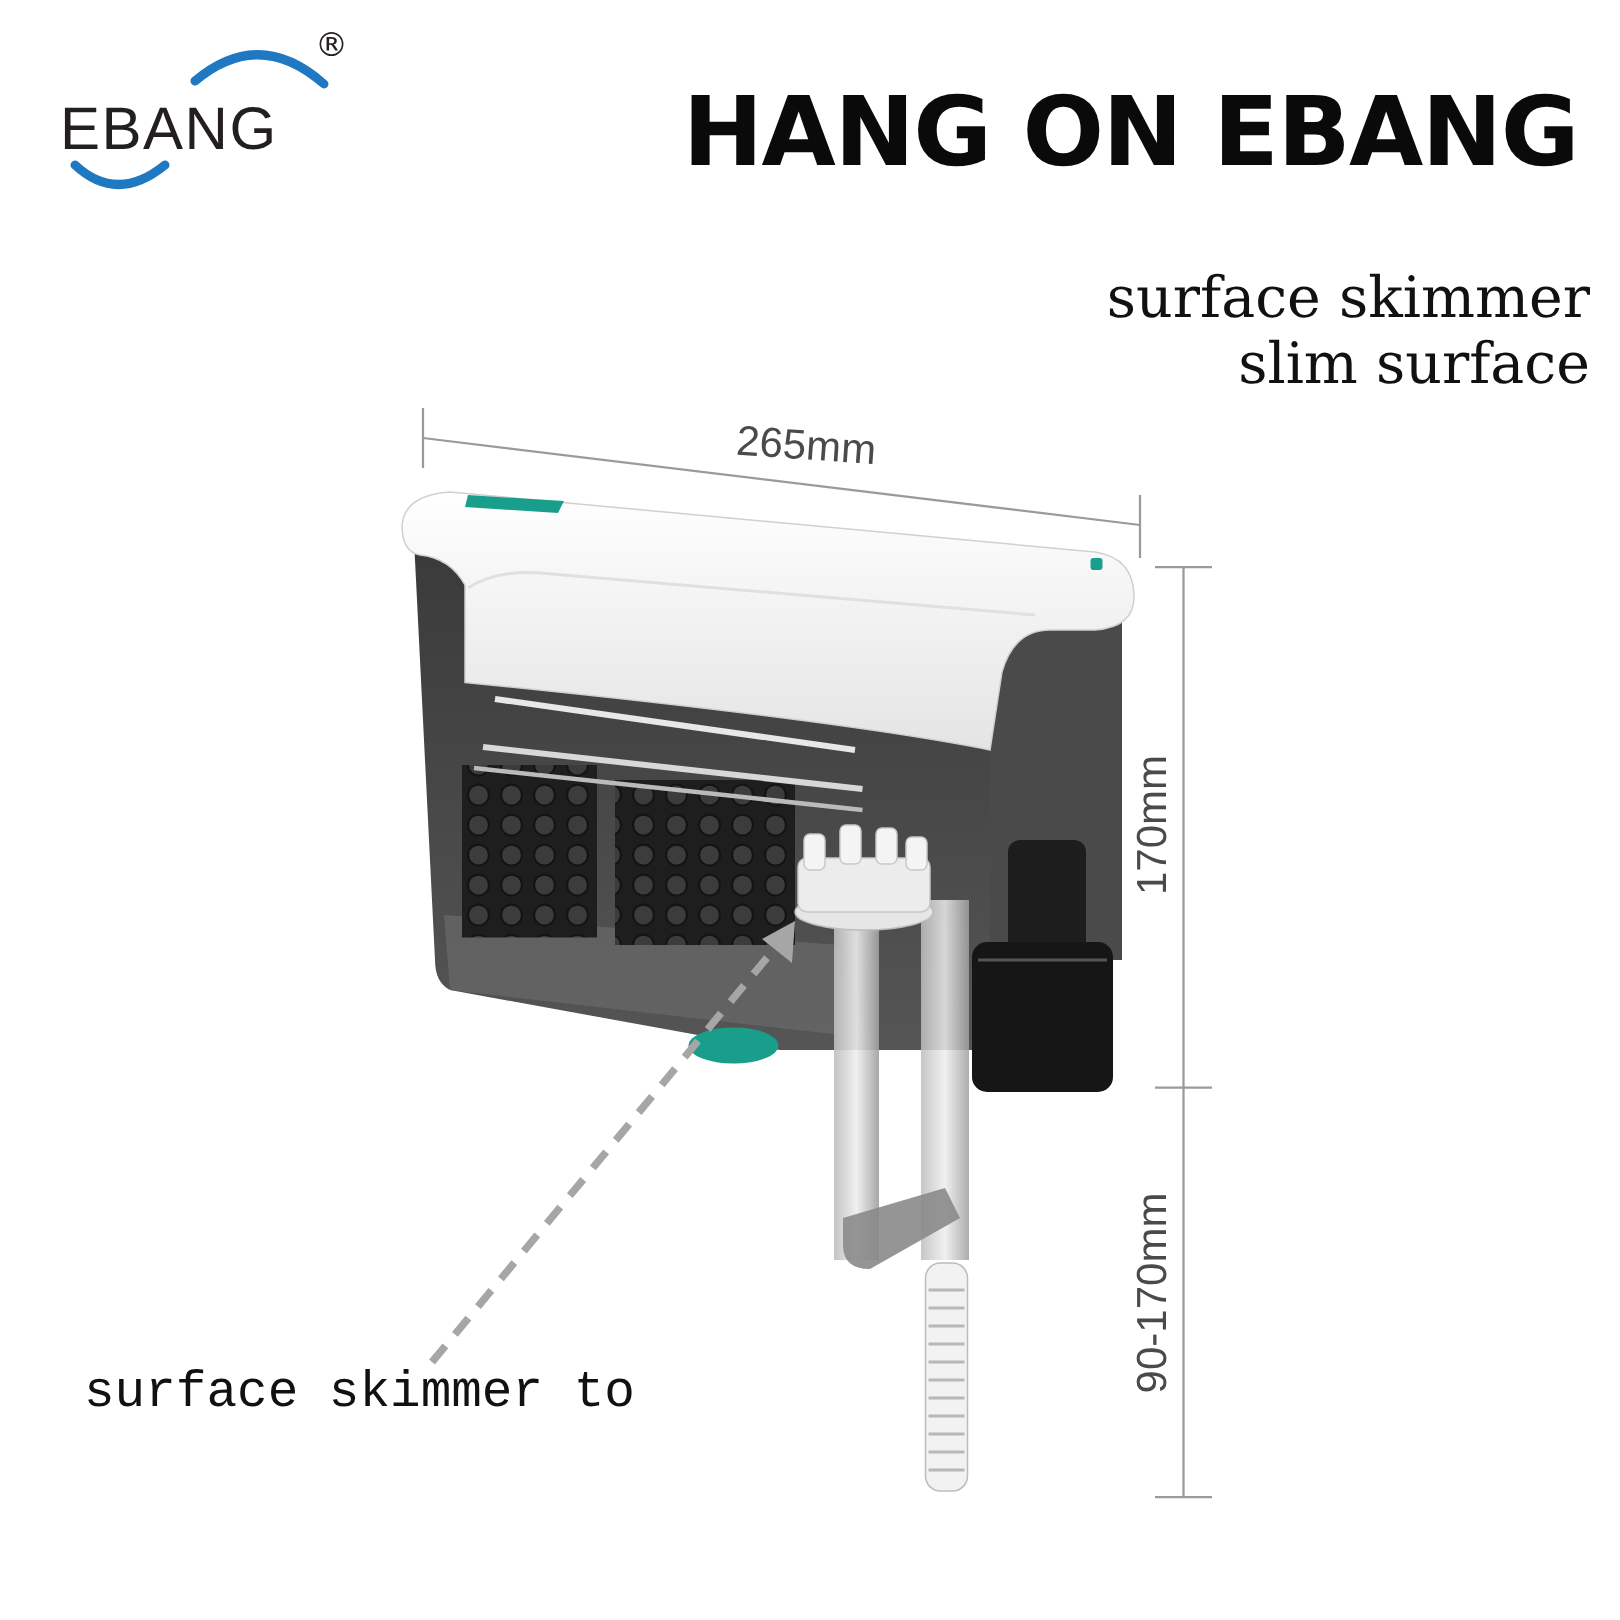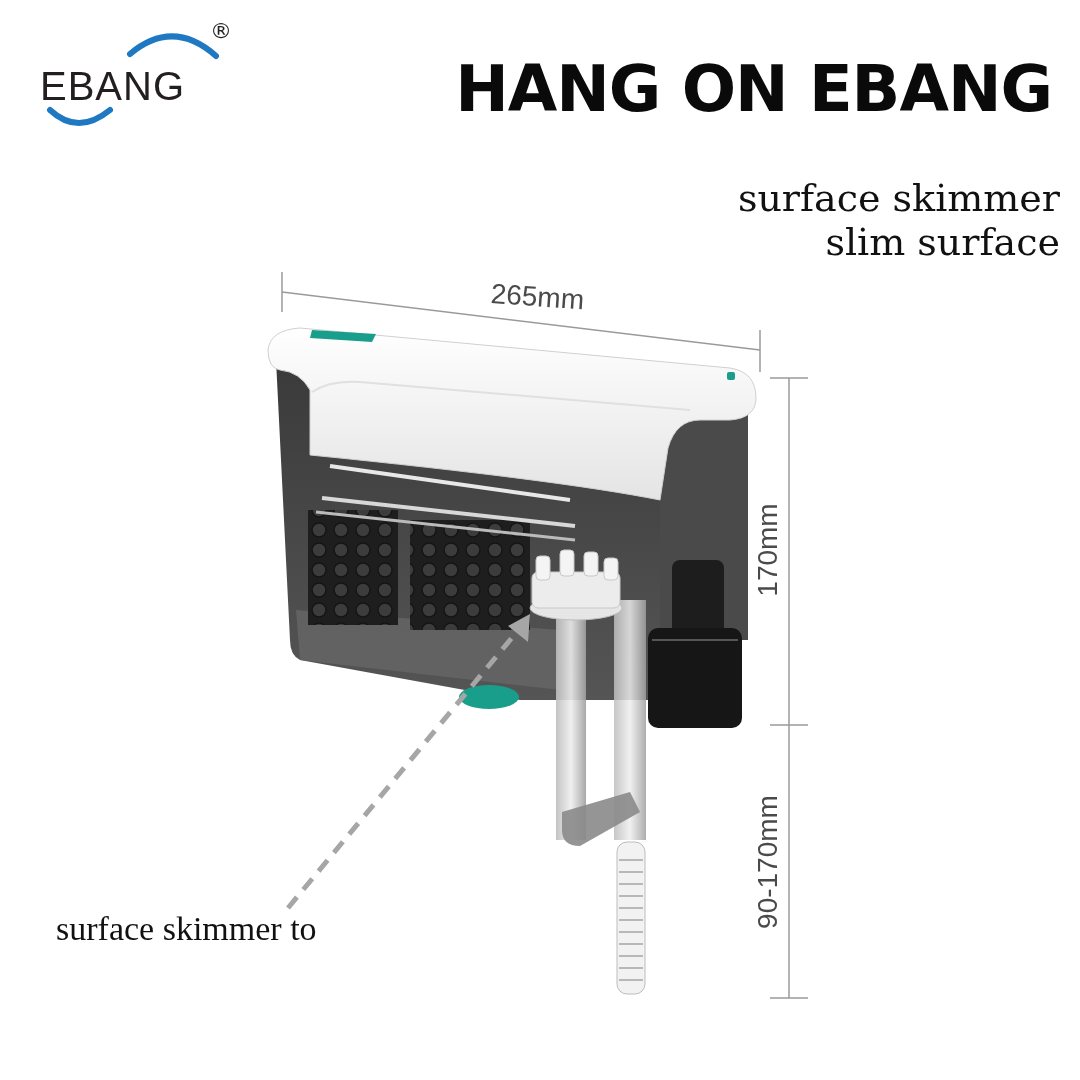--- a/index.html
+++ b/index.html
@@ -10,21 +10,21 @@
                font-weight: 400; font-size: 40px; color: #231f20; letter-spacing: 1px; }
   .logo-reg { position: absolute; left: 172px; top: 0px; font-size: 22px; color: #231f20;
               font-family: "DejaVu Sans", sans-serif; }
   .logo svg { position: absolute; left: 0; top: 0; }
   .title { position: absolute; right: 28px; top: 52px; font-family: "DejaVu Sans", sans-serif;
            font-weight: 700; font-size: 64px; color: #0a0a0a; letter-spacing: -1px; white-space: nowrap; }
   .subtitle { position: absolute; right: 20px; font-family: "DejaVu Serif", serif; font-size: 38px;
               color: #111; white-space: nowrap; font-weight: 300; }
   .sub1 { top: 158px; margin-top: 18px; }
   .sub2 { top: 220px; }
-  .caption { position: absolute; left: 56px; top: 902px; font-family: Liberation Serif, serif;
+  .caption { position: absolute; left: 56px; top: 902px; font-family: Liberation Mono, monospace;
              font-size: 34px; line-height: 54px; color: #111; }
   .dim-label { position: absolute; font-family: "Liberation Sans", sans-serif; color: #4a4a4a; font-size: 28px; white-space: nowrap; }
   .dim-width { left: 492px; top: 278px; transform: rotate(4deg); transform-origin: left top; }
   .dim-height { left: 768px; top: 550px; transform: translate(-50%,-50%) rotate(-90deg); }
   .dim-depth { left: 768px; top: 862px; transform: translate(-50%,-50%) rotate(-90deg); }
   .art { position: absolute; left: 0; top: 0; }
 </style>
 </head>
 <body>
 

